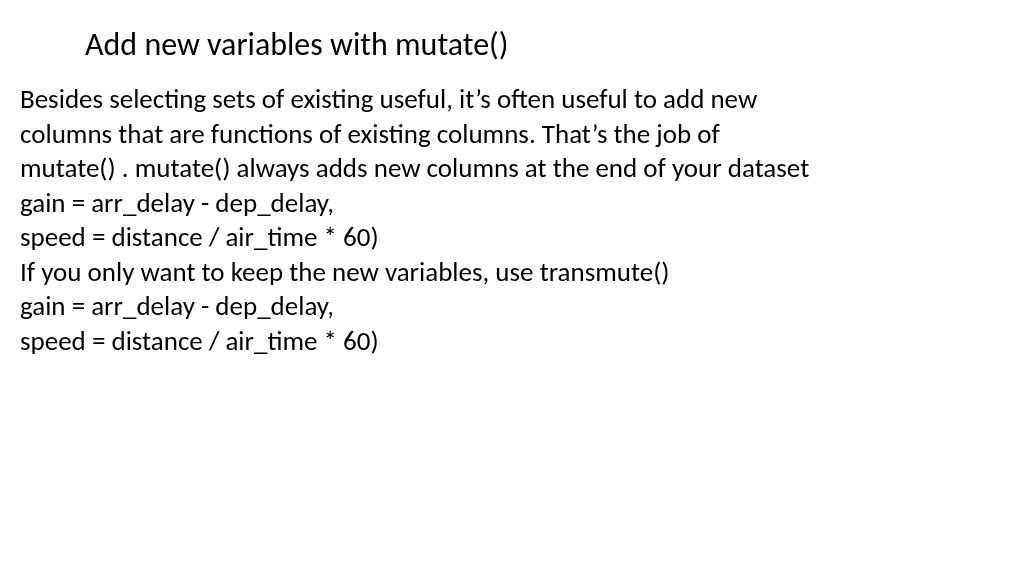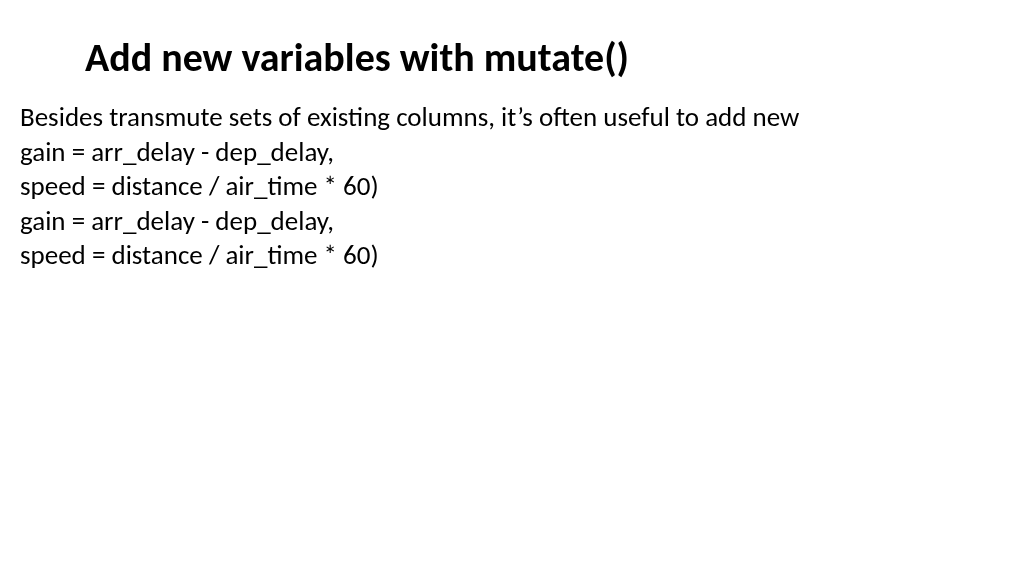--- a/index.html
+++ b/index.html
@@ -12,42 +12,45 @@
       height: 576px;
       background: #ffffff;
       font-family: Calibri, 'Segoe UI', Arial, sans-serif;
       color: #000000;
       overflow: hidden;
     }
     .slide {
       padding: 20px 20px 20px 20px;
     }
     .title {
-      font-size: 40px;
-      font-weight: 700;
+      font-size: 32px;
+      font-weight: 400;
       margin-left: 65px;
-      margin-top: 13px;
+      margin-top: 5px;
       margin-bottom: 18px;
       letter-spacing: 0px;
     }
     .body-text {
       font-size: 27px;
       line-height: 1.28;
       font-weight: 400;
       margin-left: 0px;
     }
     .body-text p {
       margin: 0;
     }
   </style>
 </head>
 <body>
 
 <div class="slide">
   <h1 class="title">Add new variables with mutate()</h1>
   <div class="body-text">
-    <p>Besides transmute sets of existing columns, it’s often useful to add new</p>
+    <p>Besides selecting sets of existing useful, it’s often useful to add new</p>
+    <p>columns that are functions of existing columns. That’s the job of</p>
+    <p>mutate() . mutate() always adds new columns at the end of your dataset</p>
     <p>gain = arr_delay - dep_delay,</p>
     <p>speed = distance / air_time * 60)</p>
+    <p>If you only want to keep the new variables, use transmute()</p>
     <p>gain = arr_delay - dep_delay,</p>
     <p>speed = distance / air_time * 60)</p>
   </div>
 </div>
 
 </body></html>

